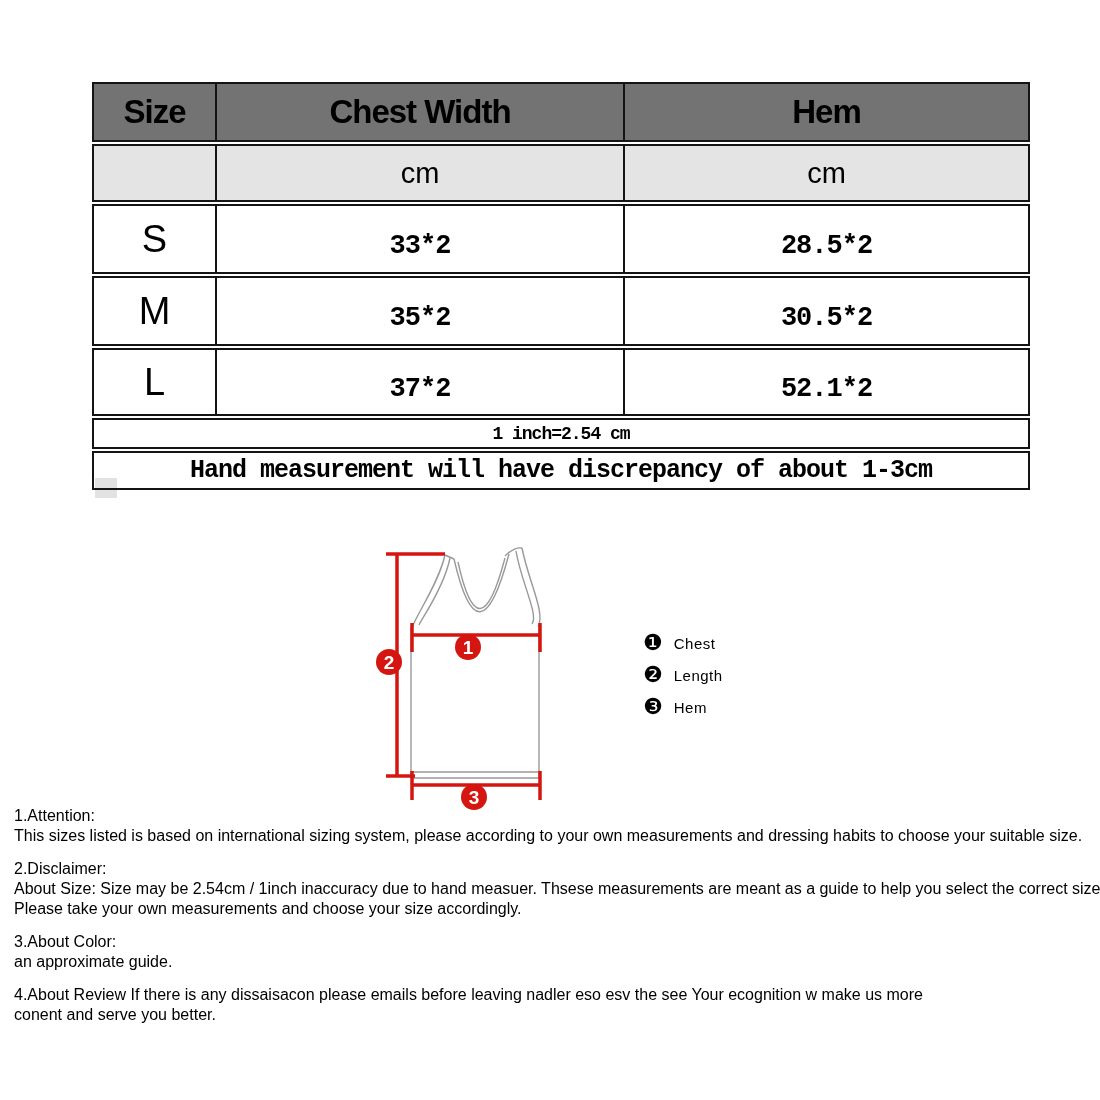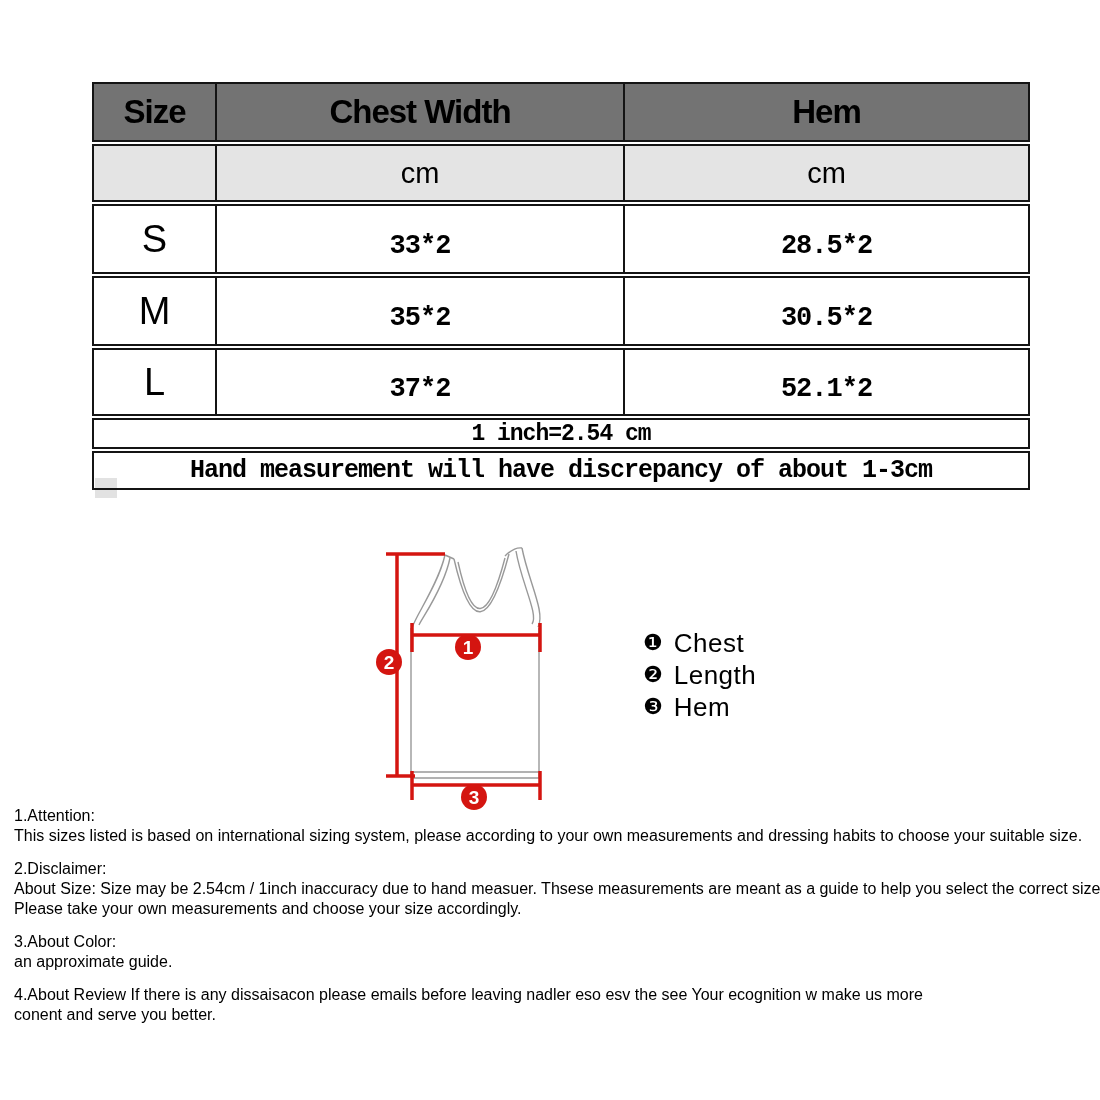--- a/index.html
+++ b/index.html
@@ -23,32 +23,32 @@
   .r-unit  .tcell { height: 58px; background: #e4e4e4; }
   .r-size1 .tcell { height: 70px; }
   .r-size2 .tcell { height: 70px; }
   .r-size3 .tcell { height: 68px; }
   .r-inch  .tcell { height: 31px; }
   .r-hand  .tcell { height: 39px; }
   .head-label { font-size: 33px; font-weight: 700; letter-spacing: -1px; }
   .unit-label { font-size: 29px; font-weight: 400; }
   .size-letter { font-size: 38px; font-weight: 400; }
   .cell-value { font-family: "Liberation Mono", monospace; font-size: 27px; font-weight: 700; letter-spacing: -1px; margin-top: 13px; }
-  .inch-note { font-family: "Liberation Mono", monospace; font-size: 23px; font-weight: 700; letter-spacing: -1px; }
+  .inch-note { font-family: "Liberation Mono", monospace; font-size: 18px; font-weight: 700; letter-spacing: -1px; }
   .hand-note { font-family: "Liberation Mono", monospace; font-size: 25px; font-weight: 700; letter-spacing: -1px; }
 
   .corner-artifact { position: absolute; left: 95px; top: 478px; width: 22px; height: 20px;
     background: #e2e2e2; z-index: 0; }
 
   
   .tank-svg { position: absolute; left: 370px; top: 535px; z-index: 2; }
   .legend { position: absolute; left: 643px; top: 627px; z-index: 2; }
   .legend-row { display: flex; align-items: center; height: 32px; }
   .legend-bullet { font-family: "DejaVu Sans", sans-serif; font-size: 22px; line-height: 1; margin-right: 11px; }
-  .legend-label { font-size: 26px; letter-spacing: 0.5px; }
+  .legend-label { font-size: 15px; letter-spacing: 0.5px; }
 
   
   .notes { position: absolute; left: 14px; top: 806px; width: 1086px; font-size: 16px; line-height: 20px; }
   .note { margin-bottom: 13px; }
   .note-line { white-space: nowrap; }
   .note-heading:empty { display: none; }
 </style>
 </head>
 <body>
 

